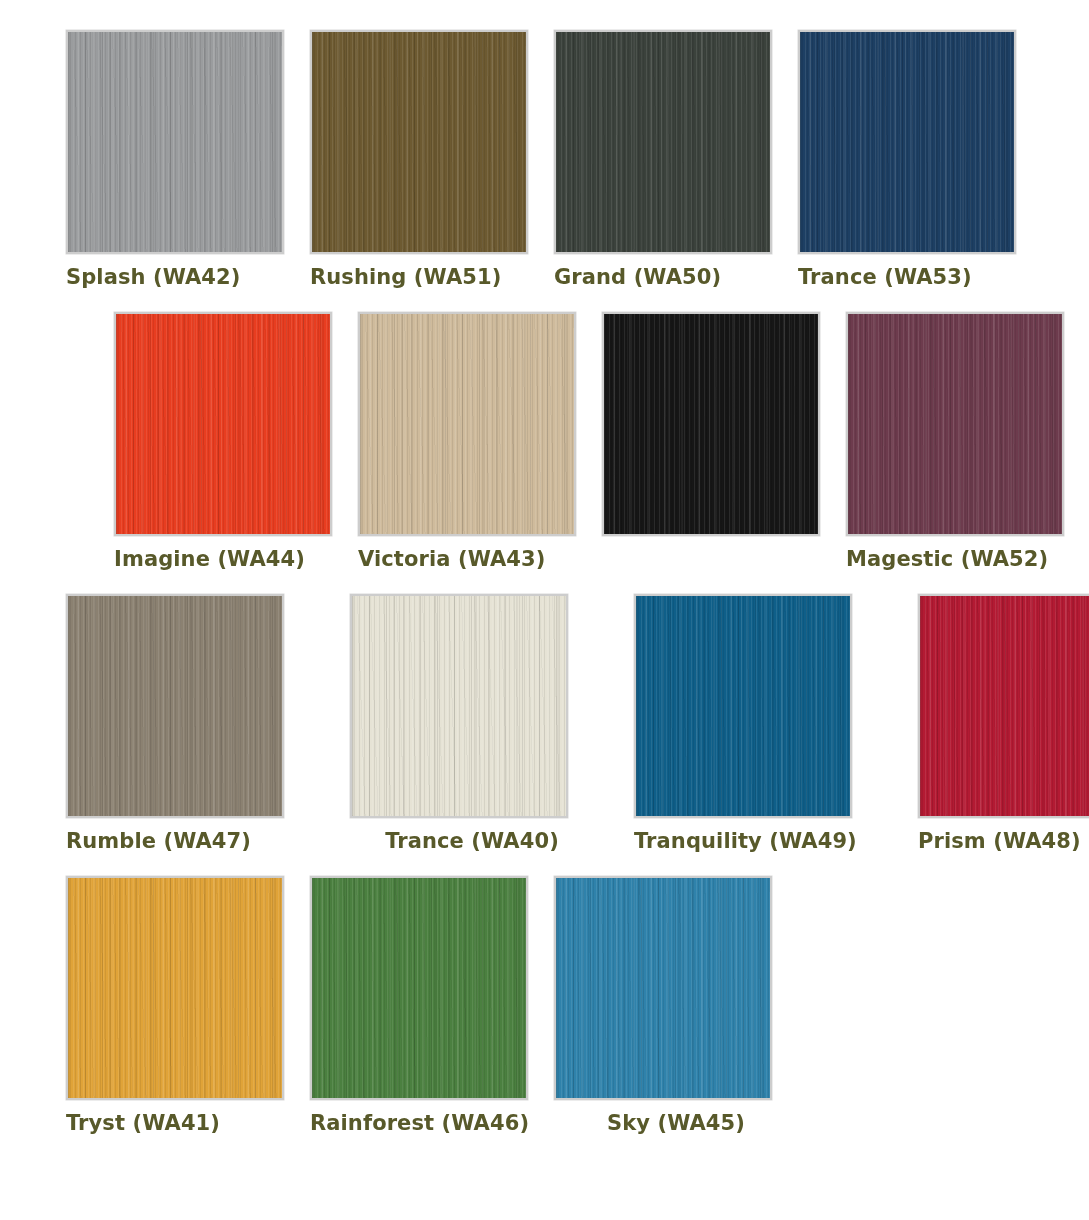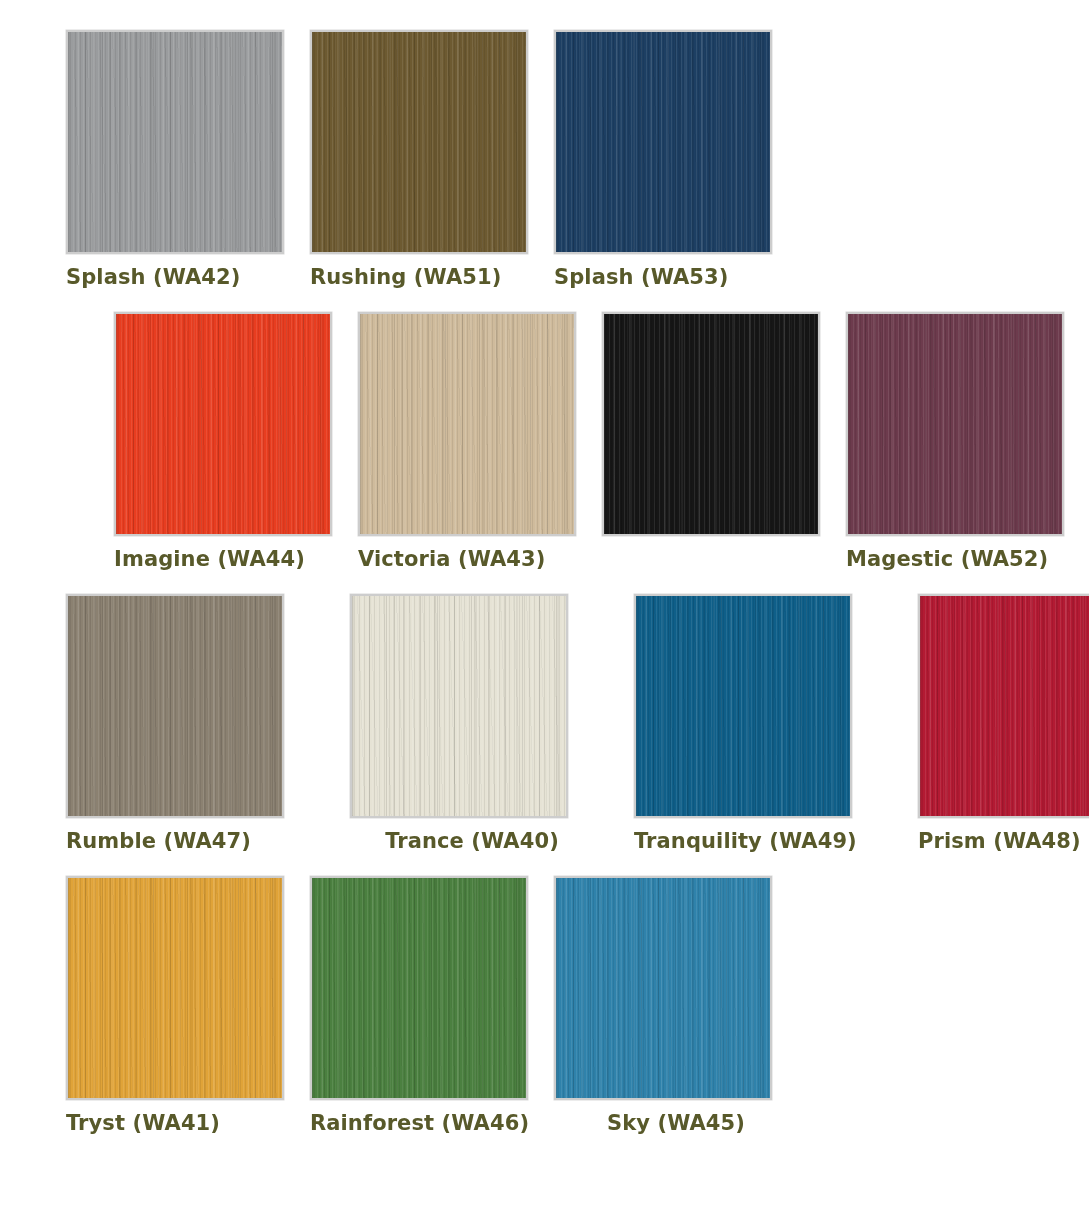--- a/index.html
+++ b/index.html
@@ -135,26 +135,34 @@
     </div>
     <div class="swatch-cell">
       <div class="swatch-chip" style="background-color: rgb(109, 90, 49); border-color: rgb(205, 205, 205);">
         <div class="grain-a"></div>
         <div class="grain-b"></div>
         <div class="grain-c"></div>
       </div>
       <span class="swatch-label" style="color: rgb(88, 89, 42);">Rushing (WA51)</span>
     </div>
     <div class="swatch-cell">
+      <div class="swatch-chip" style="background-color: rgb(59, 66, 60); border-color: rgb(205, 205, 205);">
+        <div class="grain-a"></div>
+        <div class="grain-b"></div>
+        <div class="grain-c"></div>
+      </div>
+      <span class="swatch-label" style="color: rgb(88, 89, 42);">Grand (WA50)</span>
+    </div>
+    <div class="swatch-cell">
       <div class="swatch-chip" style="background-color: rgb(29, 63, 99); border-color: rgb(205, 205, 205);">
         <div class="grain-a"></div>
         <div class="grain-b"></div>
         <div class="grain-c"></div>
       </div>
-      <span class="swatch-label" style="color: rgb(88, 89, 42);">Splash (WA53)</span>
+      <span class="swatch-label" style="color: rgb(88, 89, 42);">Trance (WA53)</span>
     </div>
   </div>
 
   <div class="swatch-row" style="margin-top:24px; margin-left:66px;padding-left:48px;">
     <div class="swatch-cell">
       <div class="swatch-chip" style="background-color: rgb(232, 61, 32); border-color: rgb(205, 205, 205);">
         <div class="grain-a"></div>
         <div class="grain-b"></div>
         <div class="grain-c"></div>
       </div>

